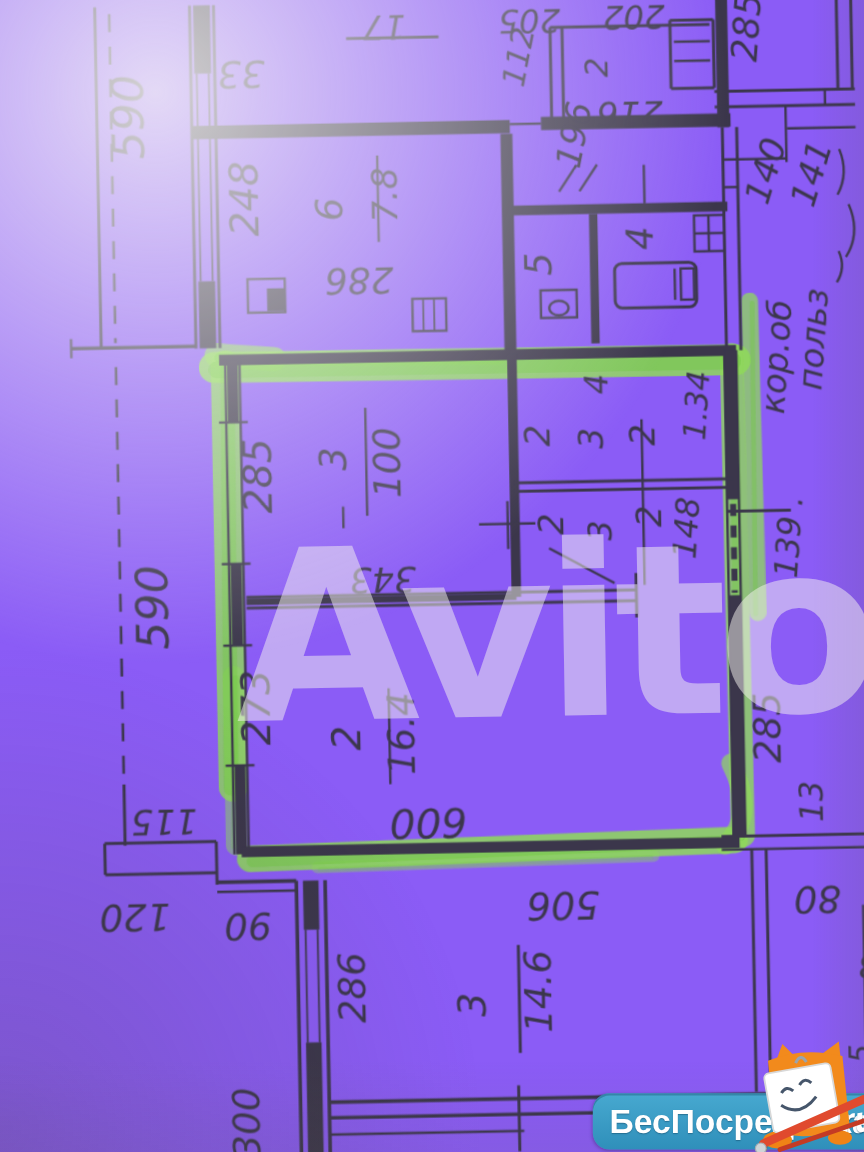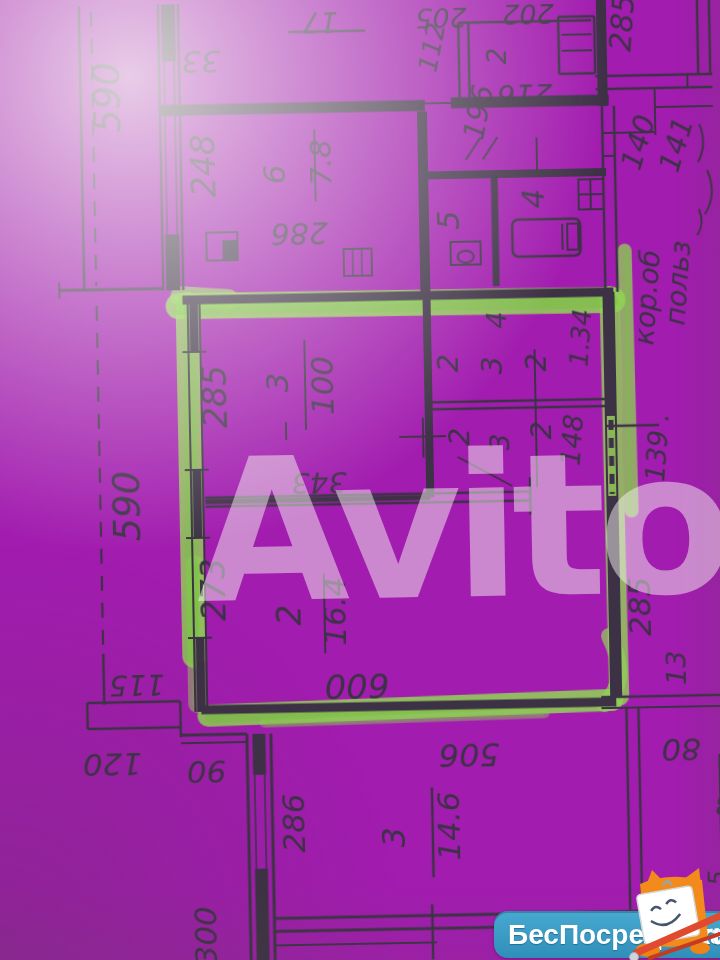--- a/index.html
+++ b/index.html
@@ -1,18 +1,18 @@
 <!DOCTYPE html>
 <html><head>
 <meta charset="utf-8">
 <style>
   html,body{margin:0;padding:0;}
   #photo{
     position:relative;width:720px;height:960px;overflow:hidden;
-    background:#a21caf;
+    background:#8b5cf6;
     font-family:"DejaVu Sans",sans-serif;
   }
   .shade{position:absolute;inset:0;pointer-events:none;}
   #shade-topleft{background:radial-gradient(circle at 18% 8%, rgba(250,249,246,.8) 0%, rgba(250,249,246,0) 45%);}
   #shade-corner{background:radial-gradient(circle at 0% 98%, rgba(70,64,58,.22) 0%, rgba(70,64,58,0) 34%);}
   #shade-right{background:linear-gradient(to left, rgba(88,82,76,.14) 0%, rgba(88,82,76,0) 6%);}
   #shade-bottom{background:linear-gradient(to top, rgba(88,82,76,.10) 0%, rgba(88,82,76,0) 8%);}
   #plan-svg{position:absolute;left:0;top:0;}
   #watermark{
     position:absolute;left:196px;top:408px;width:560px;height:260px;

